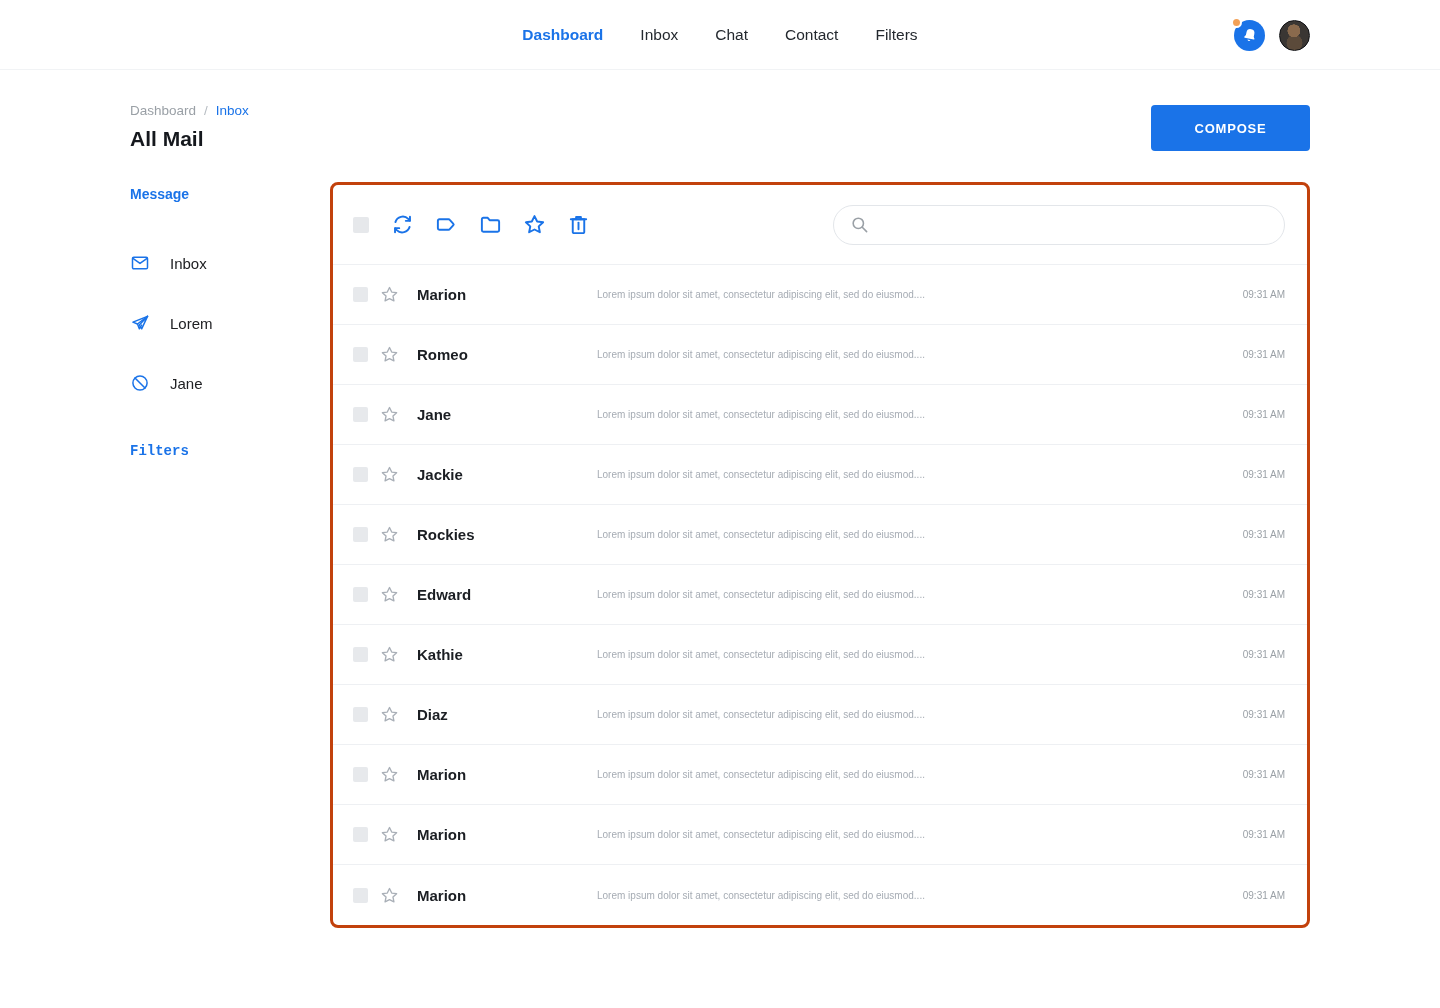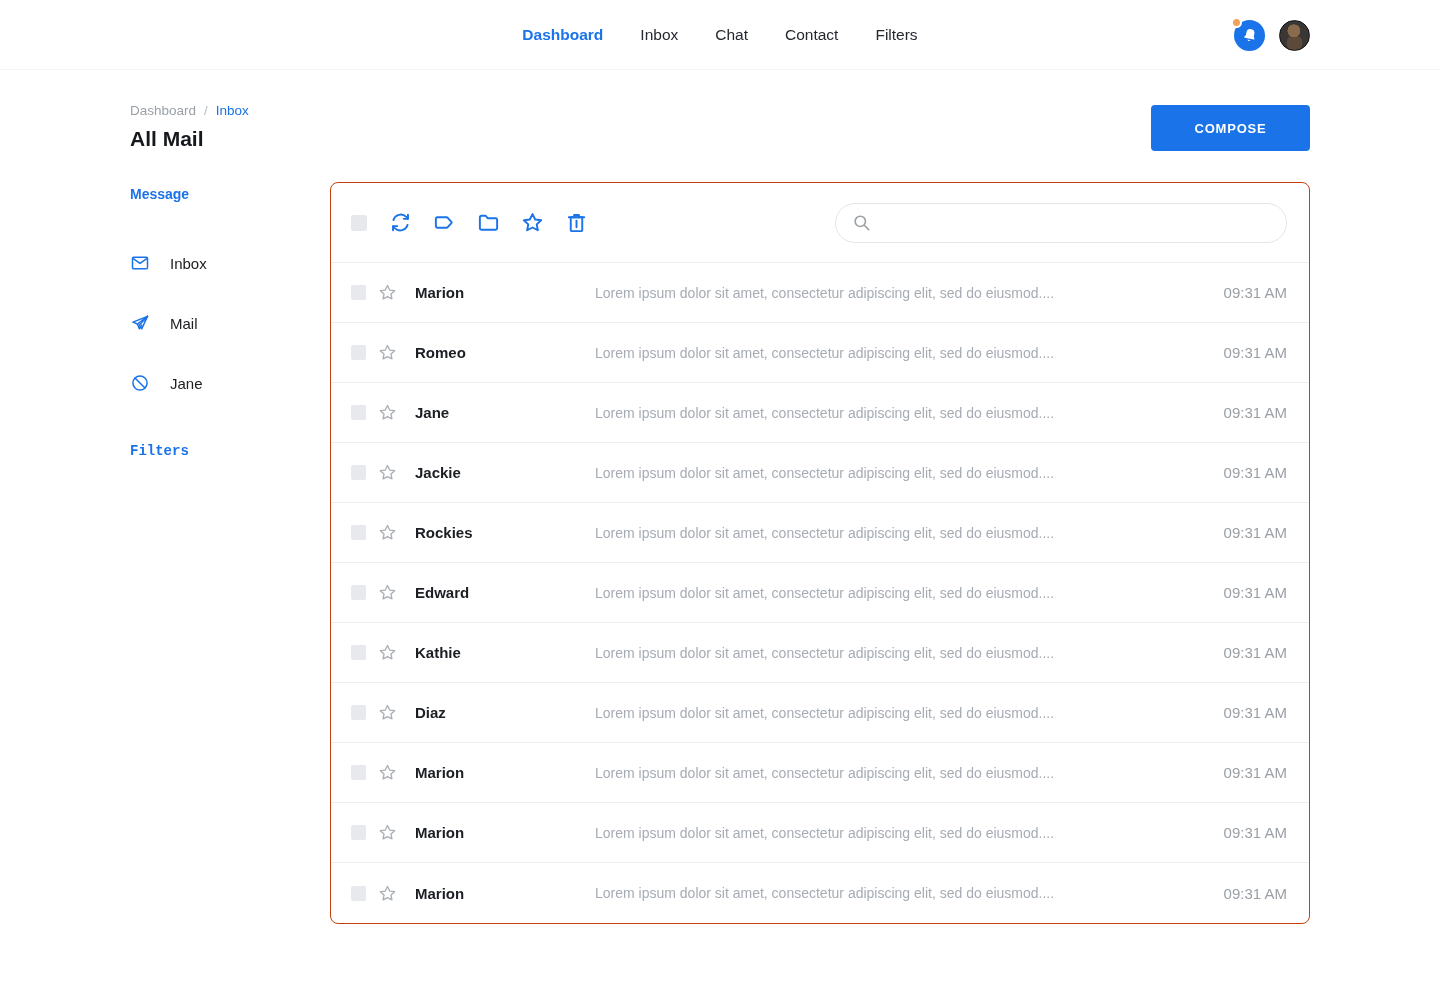--- a/index.html
+++ b/index.html
@@ -83,21 +83,21 @@
   .side-list.second { margin-top: 22px; }
   .side-heading.second { margin-top: 30px; font-family: Liberation Mono, monospace; }
   .side-item {
     height: 60px; display: flex; align-items: center; gap: 20px;
     font-size: 15px; color: #202124; cursor: pointer;
   }
   .side-item .icon { width: 20px; height: 20px; display: flex; color: var(--accent); }
 
   
   .panel {
-    flex: 1; border: 1px solid #c2410c; border-radius: 8px;
+    flex: 1; border: 3px solid #c2410c; border-radius: 8px;
     background: #fff;
   }
   .toolbar {
     height: 80px; display: flex; align-items: center;
     padding: 0 22px 0 20px;
     border-bottom: 1px solid #eef0f3;
   }
   .checkbox {
     width: 16px; height: 16px; background: #e6e8eb; border-radius: 2px; cursor: pointer;
   }
@@ -123,24 +123,24 @@
   }
   .mail-row:last-child { border-bottom: none; }
   .row-check { width: 15px; height: 15px; background: #e7e9ec; border-radius: 2px; flex: 0 0 15px; cursor: pointer; }
   .row-star { width: 19px; height: 19px; margin-left: 12px; color: #a9afb7; flex: 0 0 19px; display: flex; cursor: pointer; }
   .sender {
     margin-left: 18px; width: 180px; flex: 0 0 180px;
     font-size: 15px; font-weight: 700; color: #1b1e23;
     white-space: nowrap; overflow: hidden;
   }
   .preview {
-    flex: 1; font-size: 14px; color: #a6acb4;
+    flex: 1; font-size: 10px; color: #a6acb4;
     white-space: nowrap; overflow: hidden; text-overflow: ellipsis;
   }
-  .time { width: 80px; flex: 0 0 80px; text-align: right; font-size: 15px; color: #9aa0a6; }
+  .time { width: 80px; flex: 0 0 80px; text-align: right; font-size: 10px; color: #9aa0a6; }
 
   svg { display: block; }
 </style>
 </head>
 <body>
 
 <div class="header">
   <div class="nav">
     <span class="nav-item active">Dashboard</span>
     <span class="nav-item">Inbox</span>
@@ -189,21 +189,21 @@
         <span>Inbox</span>
       </div>
       <div class="side-item">
         <span class="icon">
           <svg width="20" height="20" viewBox="0 0 24 24" fill="none" stroke="currentColor" stroke-width="1.8" stroke-linecap="round" stroke-linejoin="round">
             <path d="M21 4 3.5 11l5.5 2.2L11.2 19 14 14.5"></path>
               <path d="M21 4 9 13.2"></path>
               <path d="M21 4l-7 15-2.8-4.5z"></path>
           </svg>
         </span>
-        <span>Mail</span>
+        <span>Lorem</span>
       </div>
       <div class="side-item">
         <span class="icon">
           <svg width="20" height="20" viewBox="0 0 24 24" fill="none" stroke="currentColor" stroke-width="1.8" stroke-linecap="round">
             <circle cx="12" cy="12" r="8.5"></circle>
               <path d="M6 6l12 12"></path>
           </svg>
         </span>
         <span>Jane</span>
       </div>

